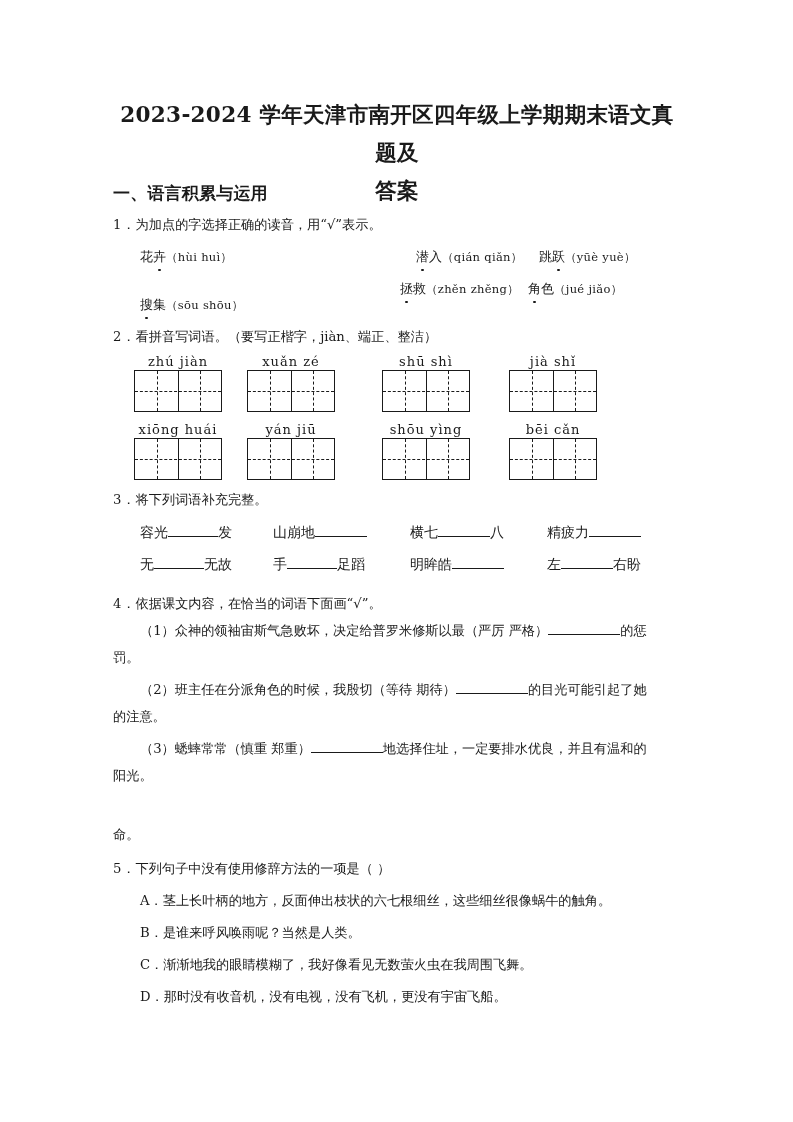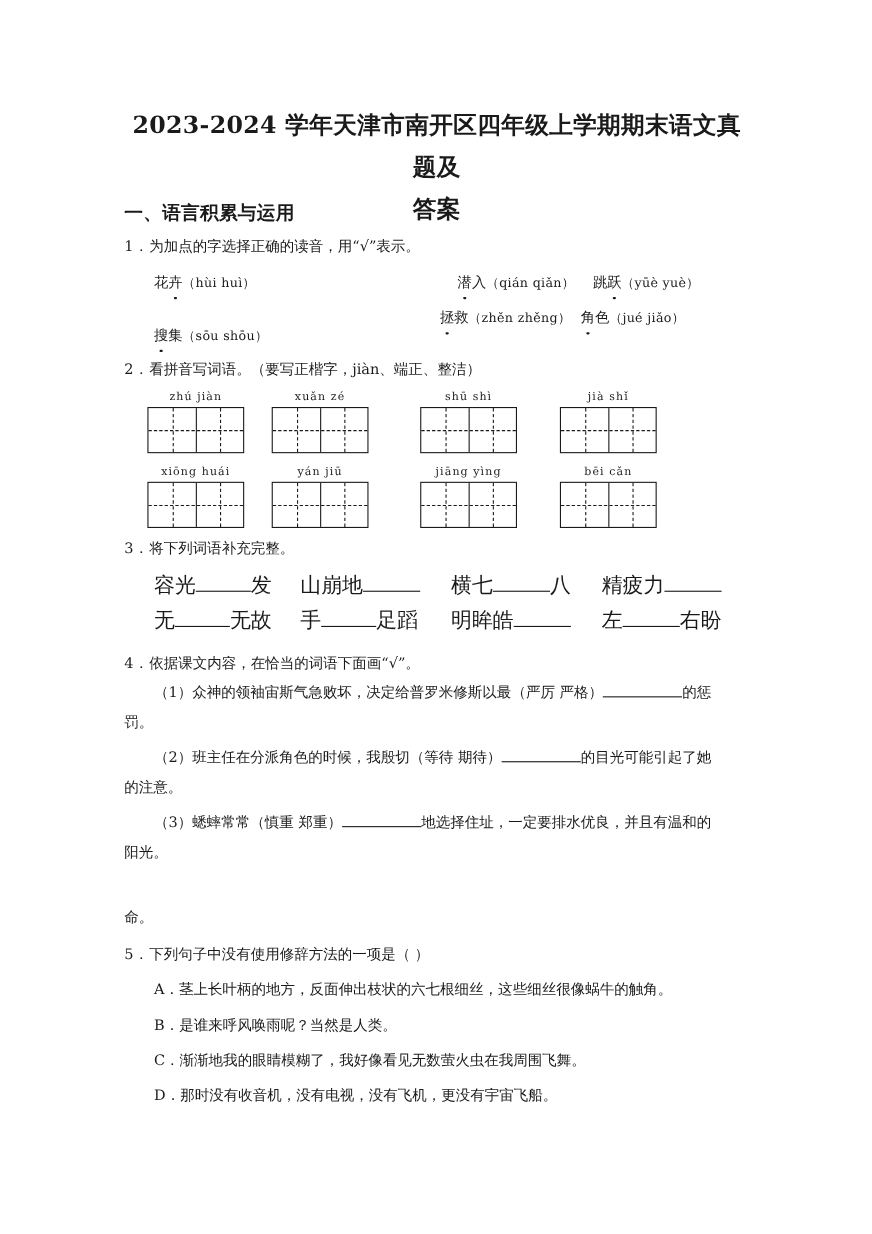--- a/index.html
+++ b/index.html
@@ -93,21 +93,21 @@
     font-size: 11.5px;
     letter-spacing: 0.3px;
   }
 
   
   .grid-block {
     position: absolute;
   }
   .grid-label {
     font-family: "DejaVu Serif", "Liberation Serif", serif;
-    font-size: 10px;
+    font-size: 13px;
     letter-spacing: 1px;
     text-align: center;
     height: 16px;
     line-height: 16px;
     white-space: nowrap;
     color: #1a1a1a;
   }
   .tzg {
     position: relative;
     display: block;
@@ -148,21 +148,21 @@
 
   
   .idiom-row {
     position: absolute;
     left: 0;
     width: 580px;
     height: 22px;
   }
   .idiom {
     position: absolute;
-    font-size: 19px;
+    font-size: 14px;
     white-space: nowrap;
   }
 
   
   .line {
     position: absolute;
     left: 0;
     font-size: 13.2px;
     line-height: 22px;
     white-space: nowrap;
@@ -271,21 +271,21 @@
       <div class="grid-label" style="width:88px;">yán jiū</div>
       <div class="tzg" style="width:88px; height:42px;">
         <div class="vsolid"></div>
         <div class="hdash"></div>
         <div class="vdash vd1"></div>
         <div class="vdash vd2"></div>
       </div>
     </div>
 
     <div class="grid-block" style="left:269px; top:96px;">
-      <div class="grid-label" style="width:88px;">jiāng yìng</div>
+      <div class="grid-label" style="width:88px;">shōu yìng</div>
       <div class="tzg" style="width:88px; height:42px;">
         <div class="vsolid"></div>
         <div class="hdash"></div>
         <div class="vdash vd1"></div>
         <div class="vdash vd2"></div>
       </div>
     </div>
 
     <div class="grid-block" style="left:396px; top:96px;">
       <div class="grid-label" style="width:88px;">bēi cǎn</div>

